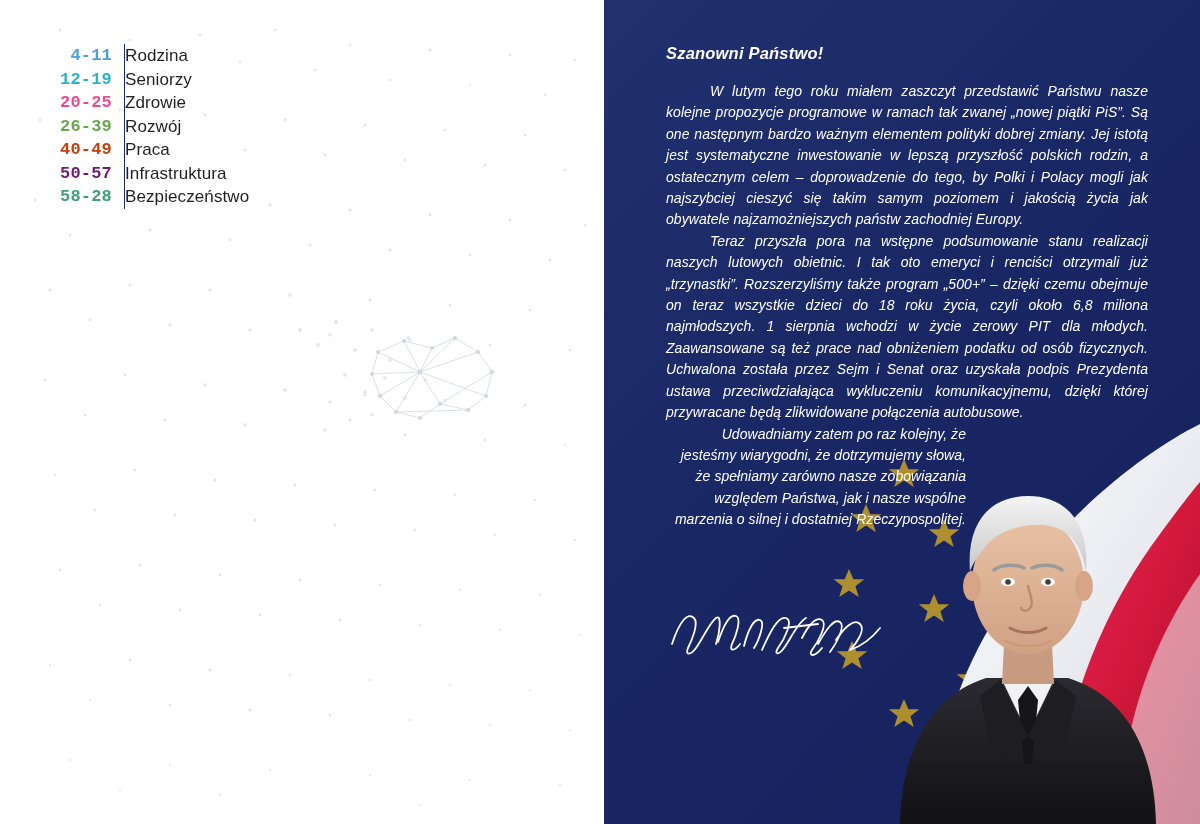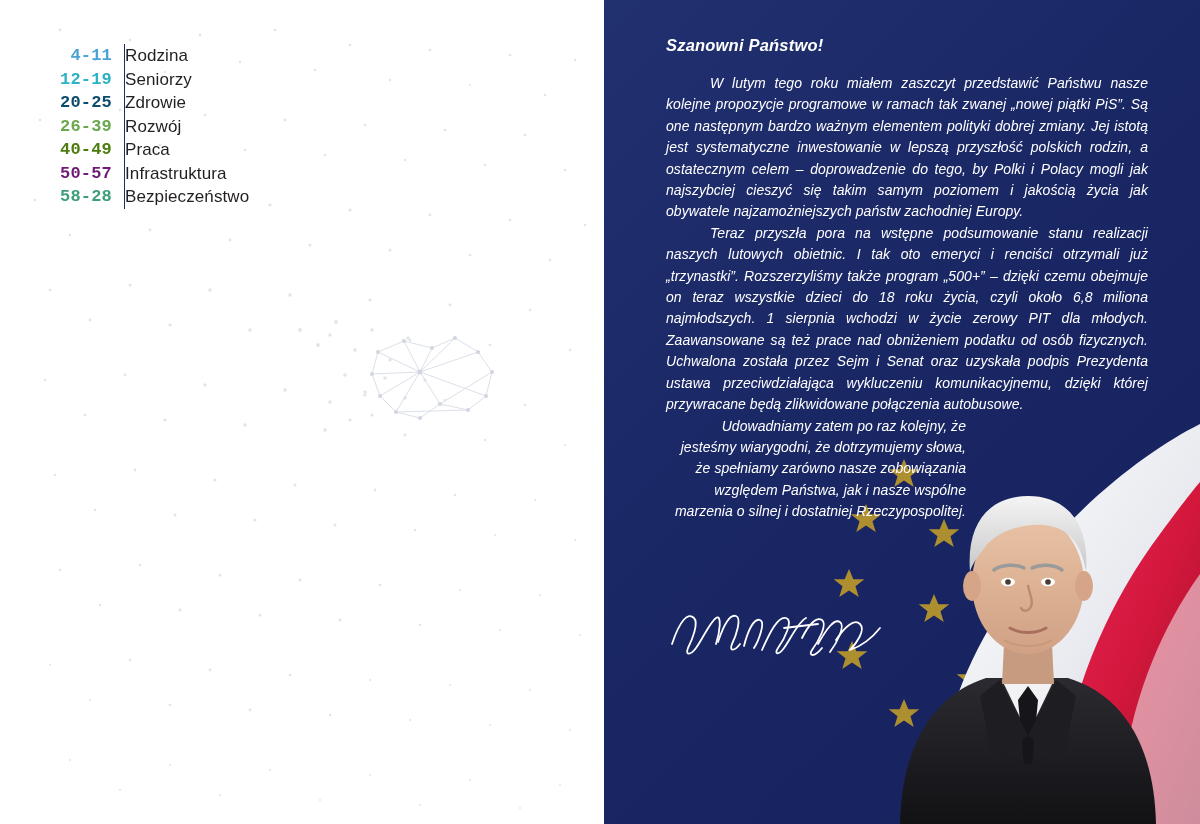--- a/index.html
+++ b/index.html
@@ -86,21 +86,21 @@
     position: absolute;
     right: 0;
     bottom: 0;
     width: 330px;
     height: 430px;
     overflow: hidden;
   }
   .letter {
     position: absolute;
     left: 62px;
-    top: 36px;
+    top: 44px;
     width: 482px;
     color: #ffffff;
     font-style: italic;
   }
   .letter-head {
     font-size: 16.5px;
     font-weight: bold;
     font-style: italic;
     letter-spacing: 0.2px;
     margin: 0 0 18px 0;
@@ -319,23 +319,23 @@
           <circle cx="380" cy="396" r="2"></circle>
         <circle cx="372" cy="374" r="2"></circle>
           <circle cx="420" cy="372" r="2.4"></circle>
       </g>
     </svg>
 
     <div class="toc">
       <div class="toc-pages">
         <div class="toc-page" style="color:#4aa3d8">4-11</div>
         <div class="toc-page" style="color:#2bb3c4">12-19</div>
-        <div class="toc-page" style="color:#0c4a6e">20-25</div>
+        <div class="toc-page" style="color:#ec4899">20-25</div>
         <div class="toc-page" style="color:#6aa84f">26-39</div>
-        <div class="toc-page" style="color:#4d7c0f">40-49</div>
+        <div class="toc-page" style="color:#c2410c">40-49</div>
         <div class="toc-page" style="color:#701a75">50-57</div>
         <div class="toc-page" style="color:#3f9e7a">58-28</div>
       </div>
       <div class="toc-titles">
         <div class="toc-title">Rodzina</div>
         <div class="toc-title">Seniorzy</div>
         <div class="toc-title">Zdrowie</div>
         <div class="toc-title">Rozwój</div>
         <div class="toc-title">Praca</div>
         <div class="toc-title">Infrastruktura</div>

